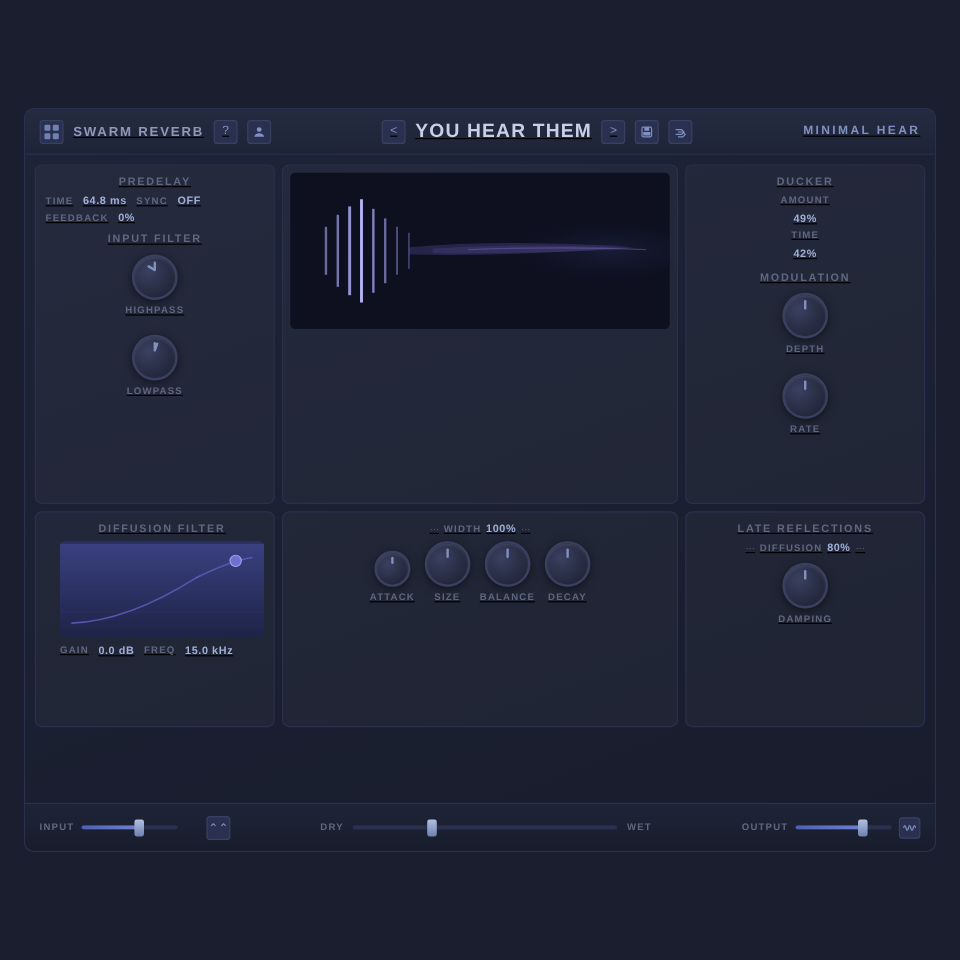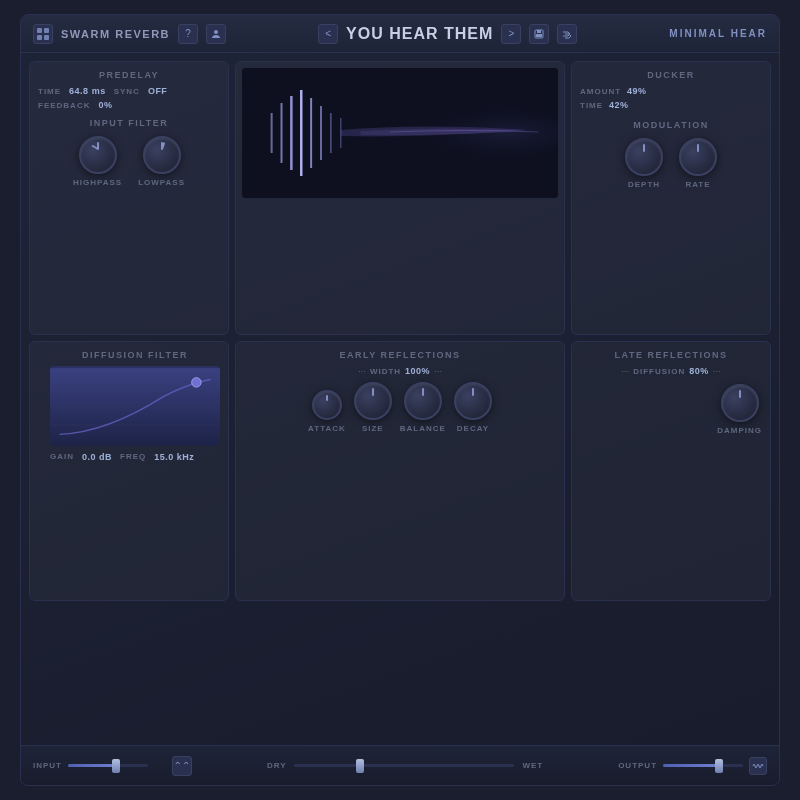--- a/index.html
+++ b/index.html
@@ -3,26 +3,27 @@
   <meta charset="utf-8">
   <style>
     * { margin: 0; padding: 0; box-sizing: border-box; }
     body {
       width: 800px; height: 800px;
       background: #1a1e2e;
       display: flex; align-items: center; justify-content: center;
       font-family: 'Arial', sans-serif;
     }
     .plugin-wrapper {
-      width: 760px; height: 772px;
+      width: 760px; height: 620px;
       background: linear-gradient(160deg, #1e2438 0%, #181c2c 100%);
       border: 1px solid #2a3050;
       border-radius: 8px;
       overflow: hidden;
       position: relative;
+      text-decoration: underline;
     }
     
     .top-bar {
       width: 100%; height: 38px;
       background: linear-gradient(180deg, #252b40 0%, #1e2438 100%);
       border-bottom: 1px solid #2a3050;
       display: flex; align-items: center; justify-content: space-between;
       padding: 0 12px;
     }
     .top-bar-left { display: flex; align-items: center; gap: 8px; }
@@ -56,21 +57,21 @@
     .panel-title {
       font-size: 9px; color: #606880; letter-spacing: 1.5px;
       font-weight: 700; text-align: center; margin-bottom: 6px;
     }
     
     .predelay-panel { grid-column: 1; grid-row: 1; }
     .predelay-row { display: flex; align-items: center; gap: 8px; margin-bottom: 4px; flex-wrap: wrap; }
     .param-label { font-size: 8px; color: #606880; letter-spacing: 1px; font-weight: 700; }
     .param-value { font-size: 9px; color: #9fb0d8; font-weight: 700; letter-spacing: 0.5px; }
     .input-filter-section { margin-top: 8px; }
-    .knob-row { display: flex; gap: 16px; justify-content: center; margin-top: 8px; }
+    .knob-row { display: flex; gap: 16px; justify-content: center; margin-top: 8px; flex-direction: column; }
     .knob-group { display: flex; flex-direction: column; align-items: center; gap: 4px; }
     .knob {
       width: 38px; height: 38px;
       border-radius: 50%;
       background: radial-gradient(circle at 35% 35%, #3a4060, #1a1e2e);
       border: 2px solid #3a4060;
       position: relative;
       cursor: pointer;
       box-shadow: 0 2px 8px rgba(0,0,0,0.5), inset 0 1px 2px rgba(255,255,255,0.1);
     }
@@ -93,21 +94,21 @@
     .visualizer-panel { grid-column: 2; grid-row: 1; padding: 6px; }
     .visualizer {
       width: 100%; height: 130px;
       background: #0e1020;
       border-radius: 4px;
       overflow: hidden;
       position: relative;
     }
     
     .ducker-panel { grid-column: 3; grid-row: 1; }
-    .ducker-row { display: flex; align-items: center; gap: 6px; margin-bottom: 4px; }
+    .ducker-row { display: flex; align-items: center; gap: 6px; margin-bottom: 4px; flex-direction: column; }
     .modulation-section { margin-top: 10px; }
     
     .diffusion-panel { grid-column: 1; grid-row: 2; padding-left: 20px; }
     .diffusion-graph {
       width: 100%; height: 80px;
       background: linear-gradient(180deg, #2a3060 0%, #1e2448 100%);
       border-radius: 4px;
       position: relative;
       overflow: hidden;
       margin-bottom: 6px;
@@ -314,21 +315,20 @@
       </div>
       <div class="diffusion-params">
         <span class="param-label">GAIN</span>
         <span class="param-value">0.0 dB</span>
         <span class="param-label">FREQ</span>
         <span class="param-value">15.0 kHz</span>
       </div>
     </div>
 
     <div class="panel early-panel">
-      <div class="panel-title">EARLY REFLECTIONS</div>
       <div class="width-row">
         <span class="width-dots">···</span>
         <span class="param-label">WIDTH</span>
         <span class="param-value">100%</span>
         <span class="width-dots">···</span>
       </div>
       <div class="early-knobs">
         <div class="knob-group">
           <div class="knob knob-small"></div>
           <span class="knob-label">ATTACK</span>

